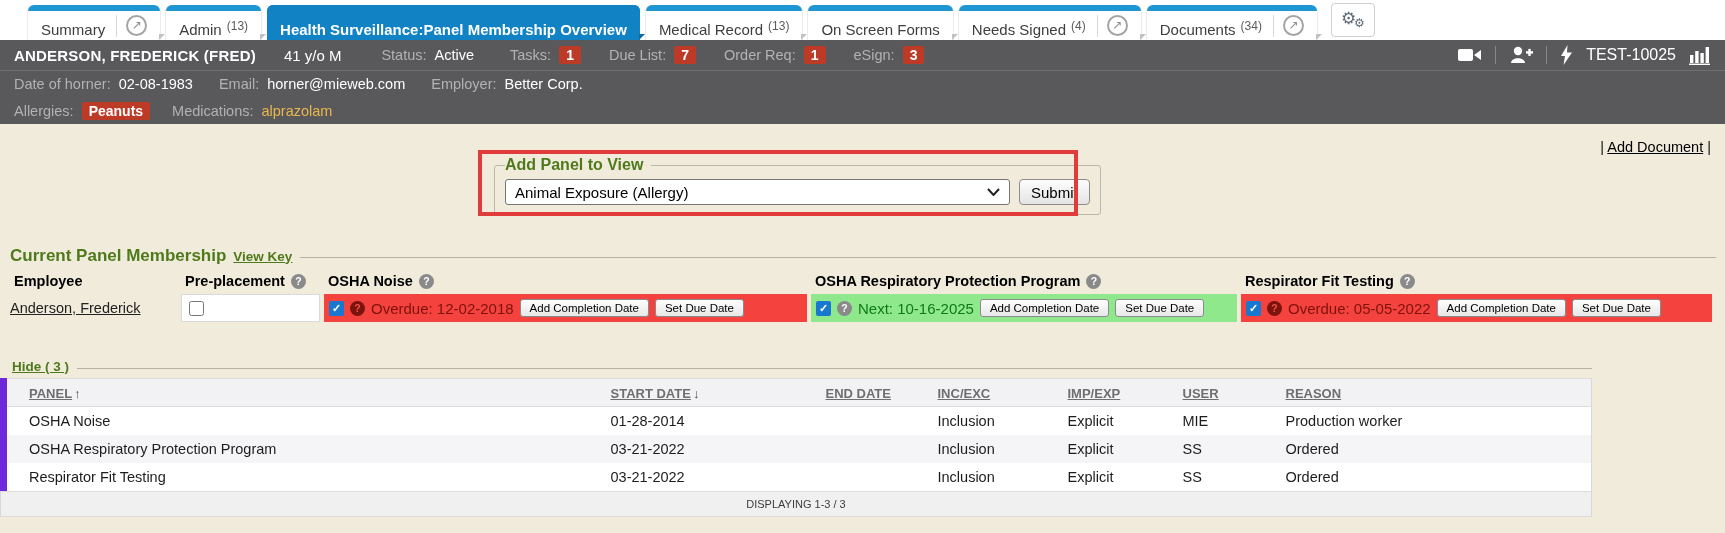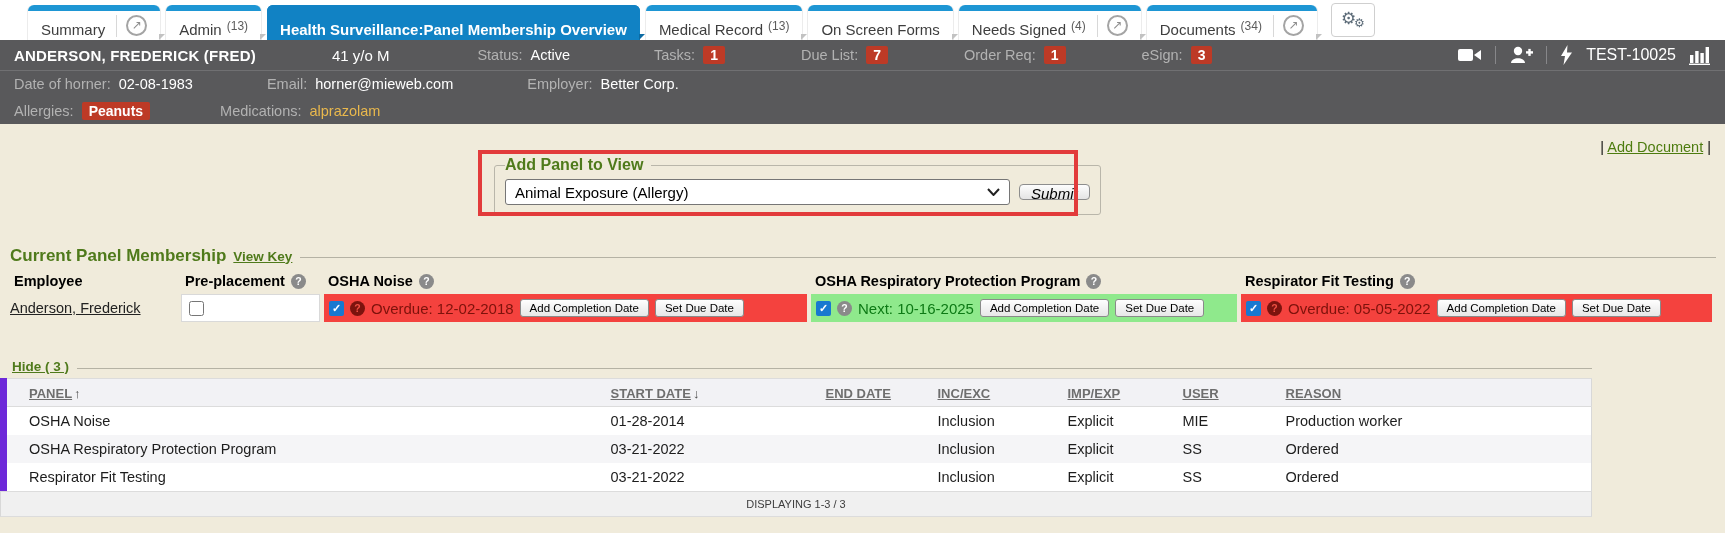--- a/index.html
+++ b/index.html
@@ -25,51 +25,51 @@
   .tab-divider { width:1px; height:22px; background:#d8d8d8; margin:0 9px 0 11px; }
   .ext-icon { width:21px; height:21px; border:2px solid #a4a4a4; border-radius:50%;
               color:#8e8e8e; font-size:12px; line-height:16px; text-align:center; flex:none; }
   .gear-btn { position:relative; width:44px; height:34px; background:#fff;
               border:1px solid #cfcfcf; border-radius:4px; margin-left:8px; align-self:center; cursor:pointer; }
   .gear-big { position:absolute; left:9px; top:4px; font-size:17px; color:#5c6b78; }
   .gear-small { position:absolute; left:22px; top:12px; font-size:12px; color:#5c6b78; }
 
   
   .bar { position:absolute; left:0; width:1725px; background:#59595b; color:#fff;
-         display:flex; align-items:center; padding:0 14px;gap:48px; }
+         display:flex; align-items:center; padding:0 14px; }
   .bar1 { top:40px; height:30px; }
   .bar2 { top:70px; height:27px; border-top:1px solid #707072; }
   .bar3 { top:97px; height:27px; }
   .pt-name { font-size:15px; font-weight:bold; letter-spacing:.2px; }
   .pt-age { font-size:15px; margin-left:28px; }
   .bar-label { color:#b2b2b2; font-size:14.5px; }
   .bar-value { color:#fff; font-size:14.5px; }
   .grp { display:flex; align-items:center; gap:8px; }
   .badge { background:#bd3a26; color:#fff; font-weight:bold; font-size:14px;
            padding:1px 7px; border-radius:2px; cursor:pointer; }
   .bar-right { margin-left:auto; display:flex; align-items:center; gap:13px;text-align:right; }
   .vsep { width:1px; height:18px; background:#87878a; }
   .hdr-icon { display:flex; align-items:center; cursor:pointer; }
   .pt-id { font-size:16px; }
   .med-value { color:#e9b84d; font-size:14.5px; cursor:pointer; }
 
   
   .add-doc { position:absolute; top:139px; right:14px; font-size:14.5px; color:#111; z-index:2; }
-  .add-doc a { color:#4d7c0f; text-decoration:underline; cursor:pointer;margin-top:46px; }
+  .add-doc a { color:#000000; text-decoration:underline; cursor:pointer;margin-top:46px; }
   .annotation-box { position:absolute; left:478px; top:150px; width:600px; height:66px;
                     border:4px solid #e23b3b; z-index:3; pointer-events:none; }
   .add-panel { position:absolute; left:494px; top:156px; width:568px; margin:0;
                border:1px solid #b9b6aa; border-radius:3px; padding:3px 10px 9px 10px; }
   .add-panel legend { font-size:16px; font-weight:bold; color:#4f7a1b; padding:0 8px 0 0; margin-left:0; }
   .panel-row { display:flex; align-items:center; gap:9px; margin-top:2px; }
   .selectbox { width:505px; height:26px; background:#fff; border:1px solid #767676; border-radius:3px;
                display:flex; align-items:center; justify-content:space-between; padding:0 9px; cursor:pointer; }
   .selectbox span { font-size:15px; color:#000; }
-  .submit-btn { height:16px; padding:0 11px; font-size:15px; color:#000; font-family:inherit;
-                background:linear-gradient(#fdfdfd,#e4e4e4); border:1px solid #8d8d8d; border-radius:4px; cursor:pointer;font-style:italic; }
+  .submit-btn { height:26px; padding:0 11px; font-size:15px; color:#000; font-family:inherit;
+                background:linear-gradient(#fdfdfd,#e4e4e4); border:1px solid #8d8d8d; border-radius:4px; cursor:pointer; }
 
   
   .cpm { position:absolute; left:10px; top:246px; width:1706px; }
   .sec-head { display:flex; align-items:center; }
   .sec-title { font-size:17px; font-weight:bold; color:#4f7a1b; white-space:nowrap; }
   .sec-link { font-size:13.5px; font-weight:bold; color:#4f7a1b; text-decoration:underline;
               margin-left:7px; cursor:pointer; white-space:nowrap; }
   .head-line { flex:1; border-top:1px solid #b5b2a4; margin-left:8px; margin-top:3px; }
   .cpm table { border-collapse:collapse; width:100%; table-layout:fixed; margin-top:3px; }
   .cpm th { font-size:14.5px; font-weight:bold; color:#000; text-align:left; padding:4px 0 4px 4px; height:24px; }

